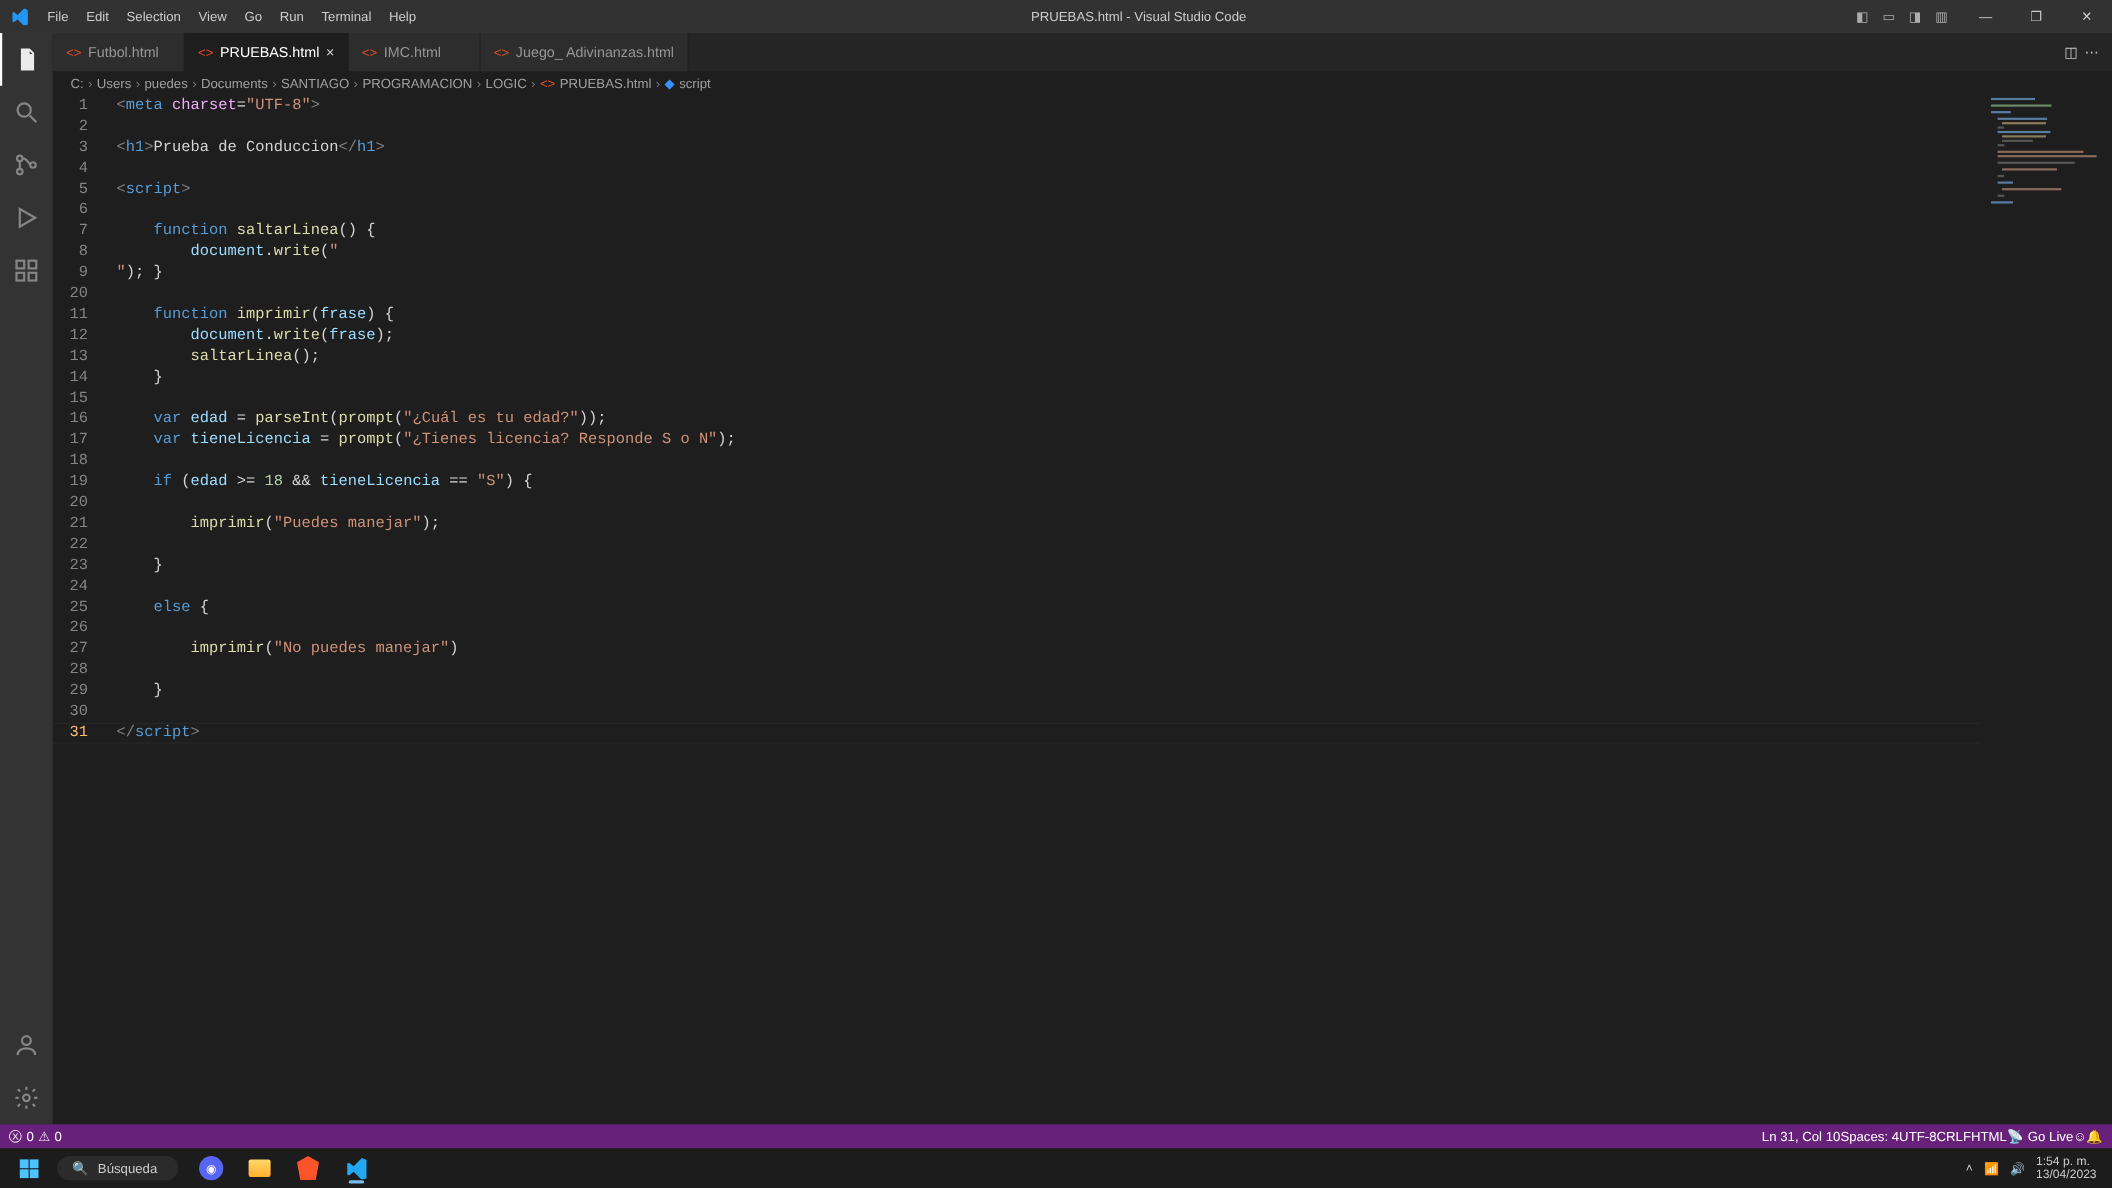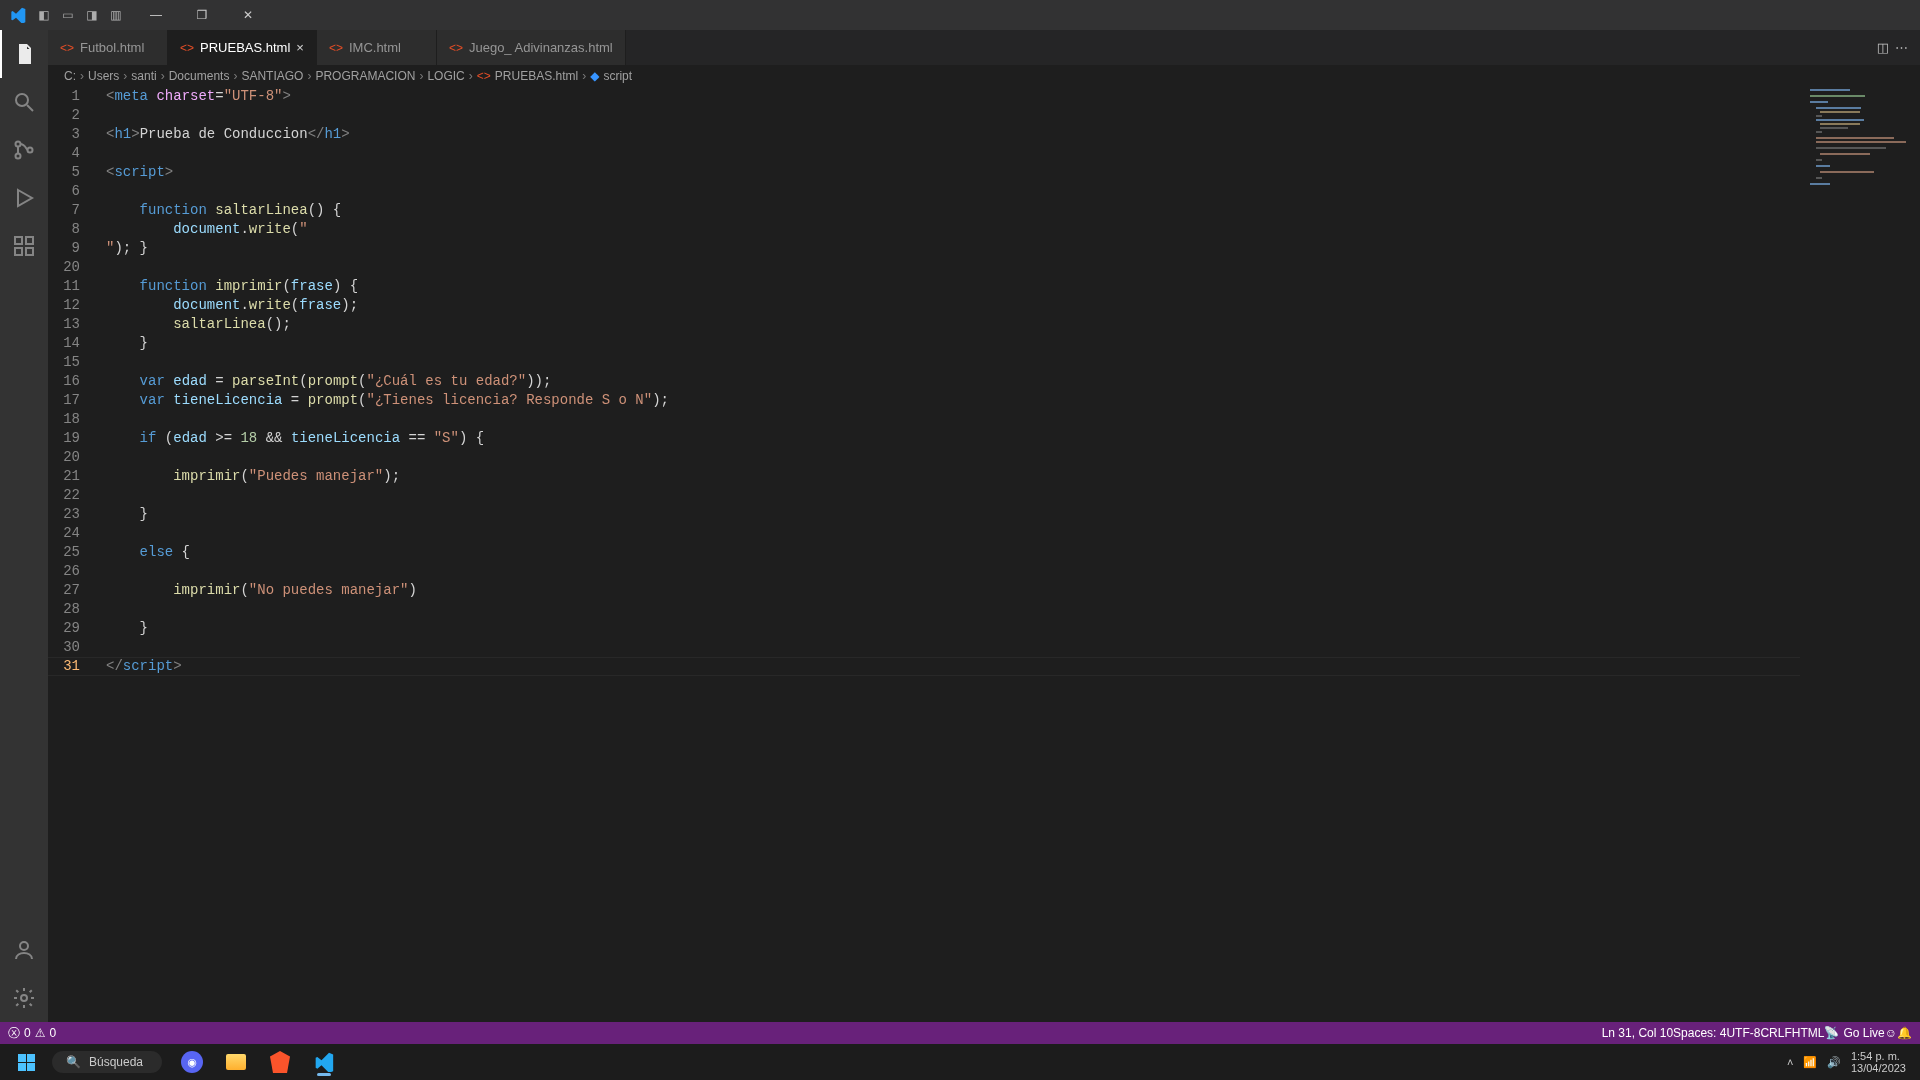--- a/index.html
+++ b/index.html
@@ -82,20 +82,31 @@
 </style>
 </head>
 <body>
 
 <div class="titlebar">
   <div class="vscode-icon">
     <svg width="16" height="16" viewBox="0 0 24 24">
         <path fill="#2196f3" d="M23 3l-5-2-9 9-5-4-2 1v12l2 1 5-4 9 9 5-2V3z"></path>
       </svg>
   </div>
+  <div class="menu">
+    <div>File</div>
+    <div>Edit</div>
+    <div>Selection</div>
+    <div>View</div>
+    <div>Go</div>
+    <div>Run</div>
+    <div>Terminal</div>
+    <div>Help</div>
+  </div>
+  <div class="title">PRUEBAS.html - Visual Studio Code</div>
   <div class="layout-icons">
     <span>◧</span>
     <span>▭</span>
     <span>◨</span>
     <span>▥</span>
   </div>
   <div class="win-controls">
     <div>―</div>
     <div>❐</div>
     <div class="close">✕</div>
@@ -172,21 +183,21 @@
     <span>◫</span>
     <span>⋯</span>
   </div>
 </div>
 
 <div class="breadcrumb">
   <span>C:</span>
     <span class="chev">›</span>
   <span>Users</span>
     <span class="chev">›</span>
-  <span>santi</span>
+  <span>puedes</span>
     <span class="chev">›</span>
   <span>Documents</span>
     <span class="chev">›</span>
   <span>SANTIAGO</span>
     <span class="chev">›</span>
   <span>PROGRAMACION</span>
     <span class="chev">›</span>
   <span>LOGIC</span>
     <span class="chev">›</span>
   <span class="bcicon">&lt;&gt;</span>

